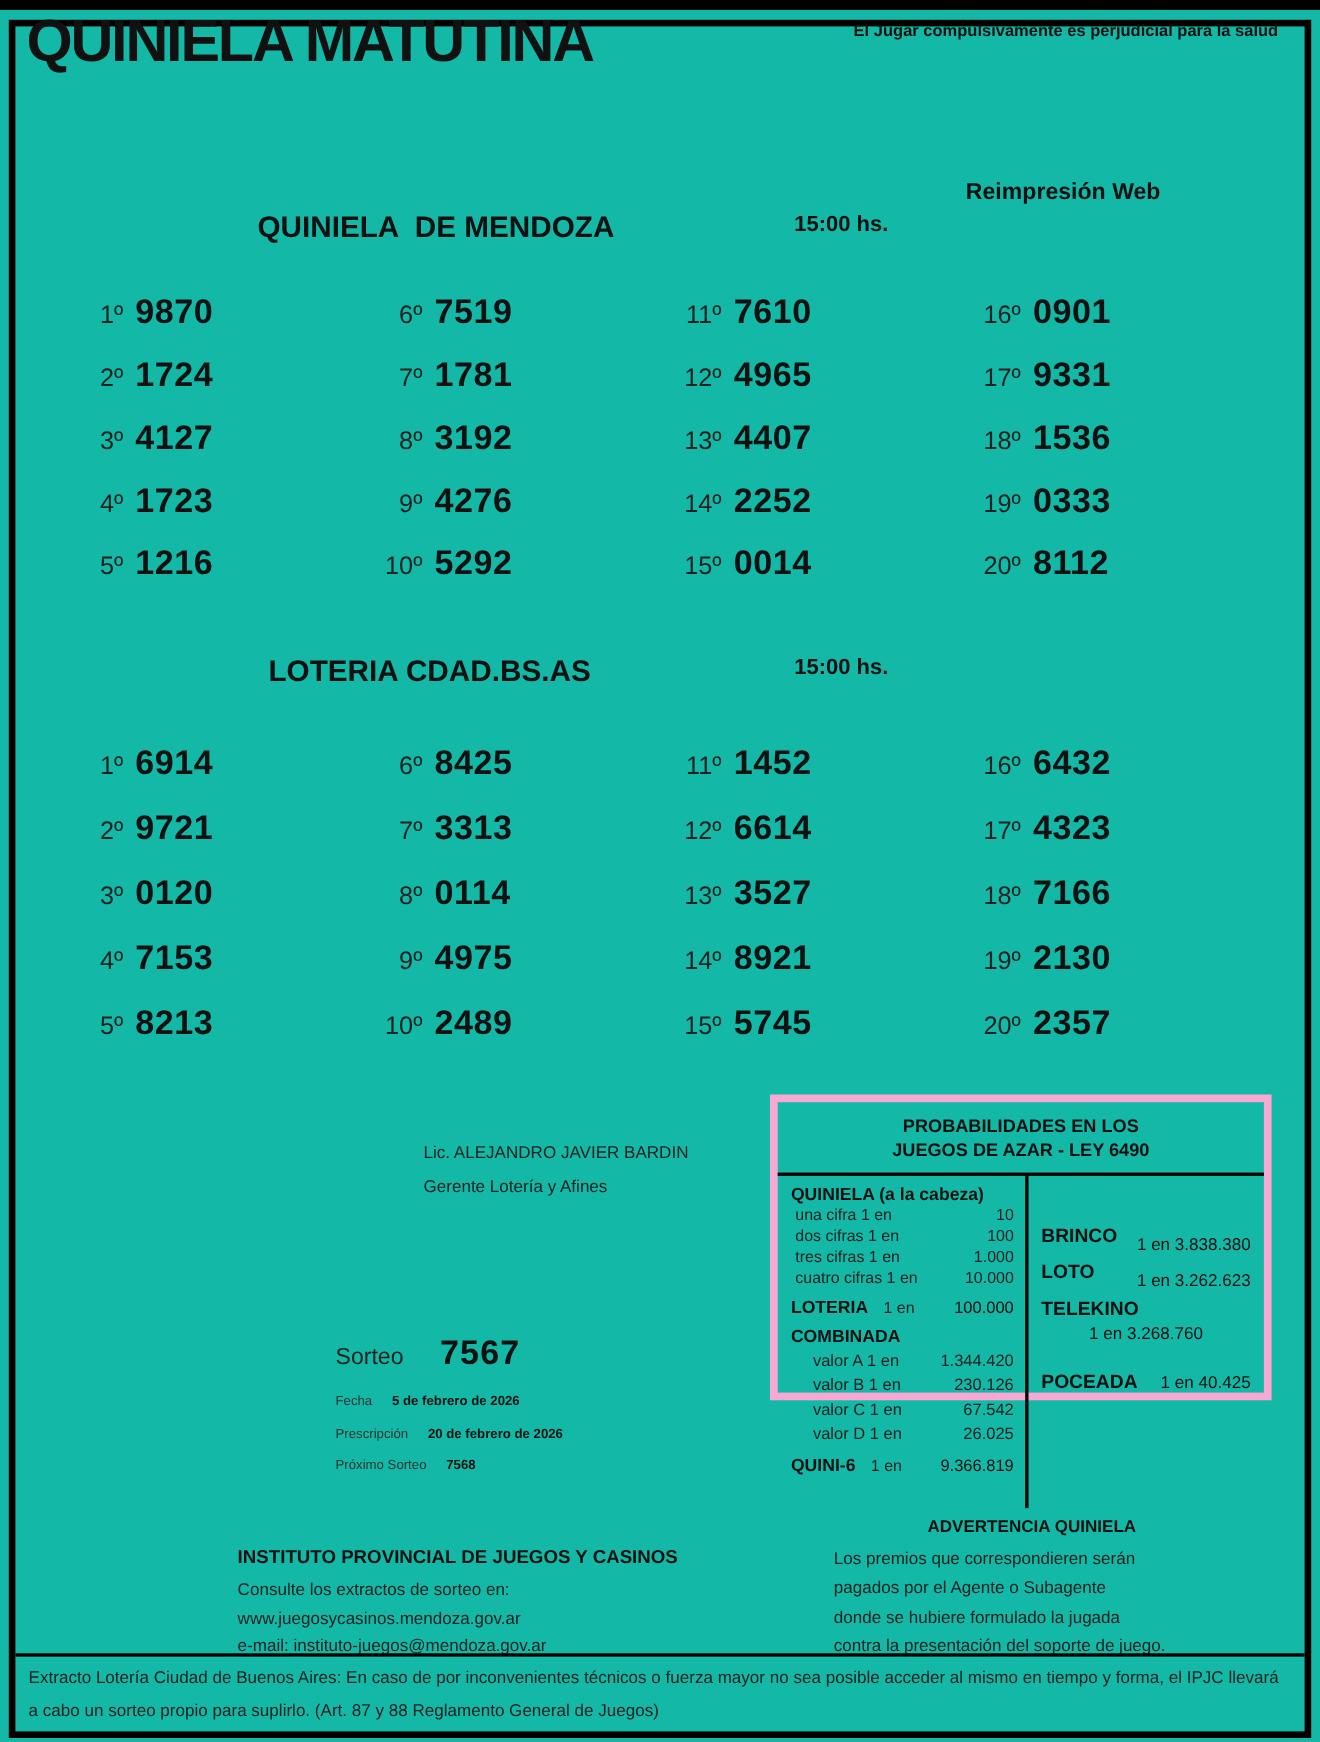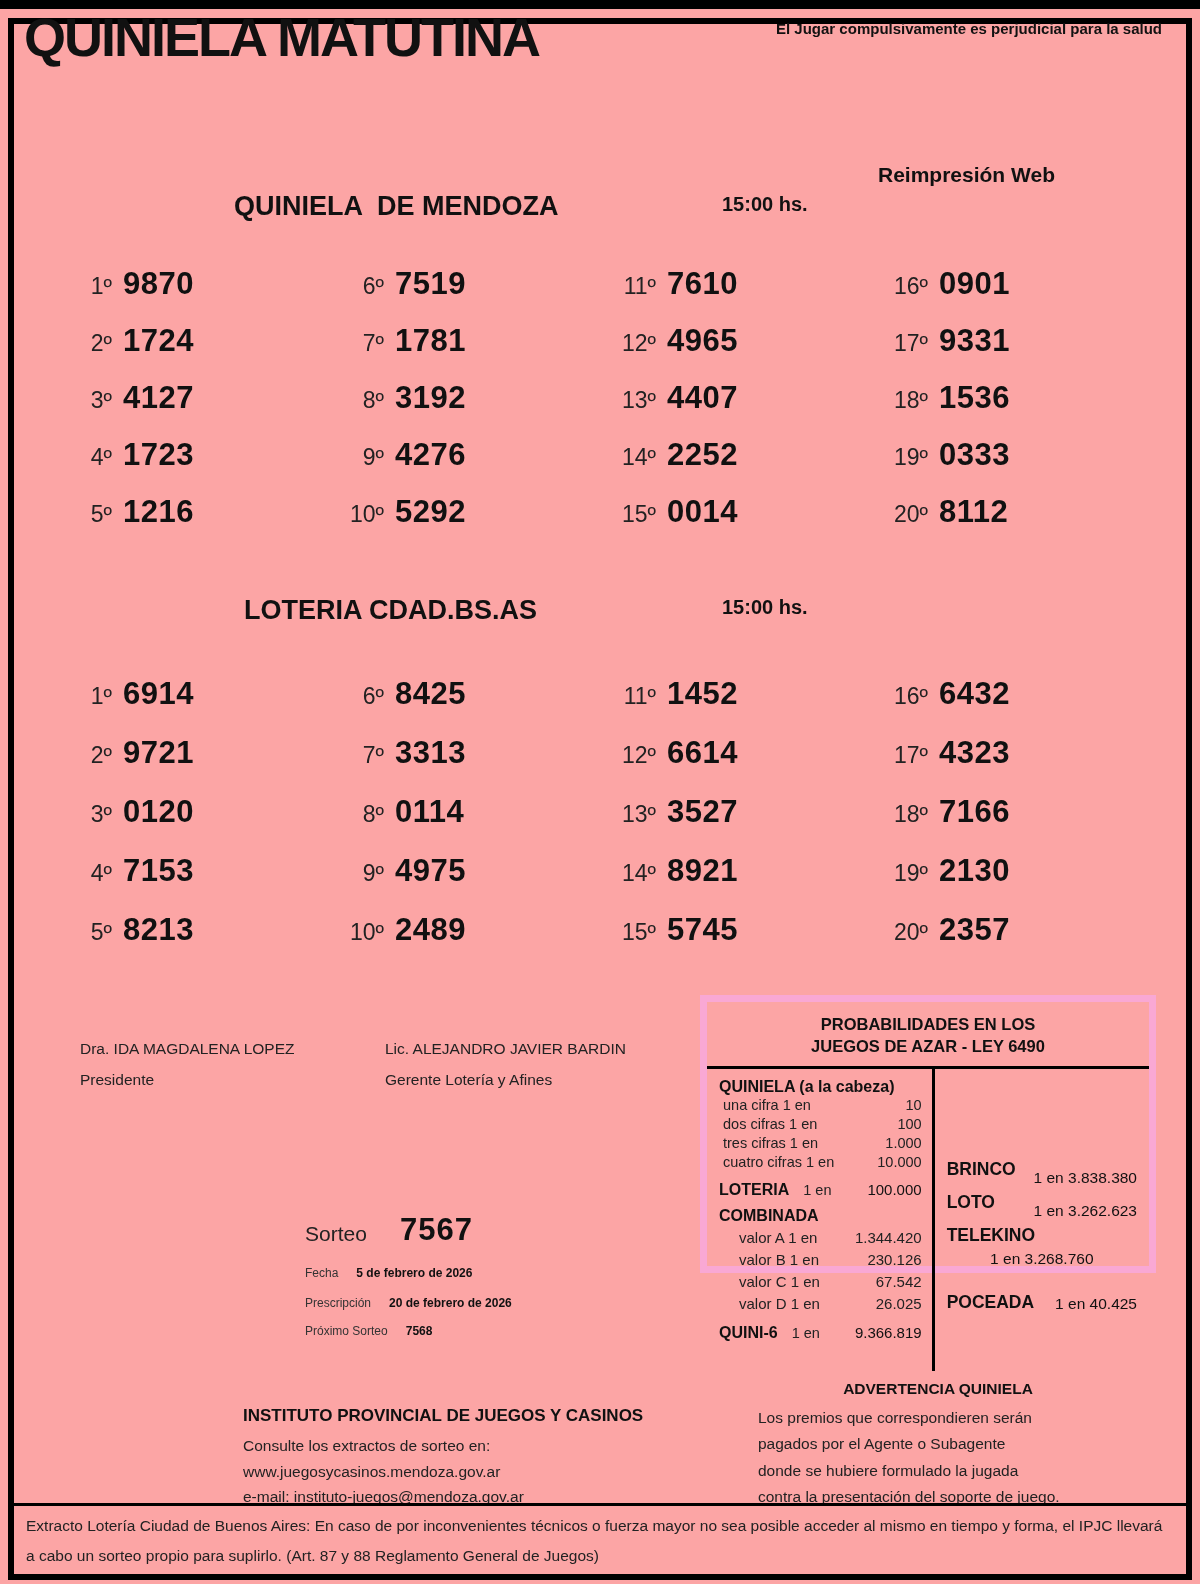--- a/index.html
+++ b/index.html
@@ -1,19 +1,19 @@
 <!DOCTYPE html>
 <html><head>
 <meta charset="utf-8">
 <style>
   * { box-sizing: border-box; }
   html,body { margin:0; padding:0; background:#e8e8e8; }
   .page {
     position:relative; width:1200px; height:1584px; margin:0 auto;
-    background:#fca5a5; color:#111;
+    background:#14b8a6; color:#111;
     font-family:"Liberation Sans","DejaVu Sans",sans-serif;
     overflow:hidden;
   }
   .abs { position:absolute; }
 
   
   .top-bar { top:0; left:0; width:1200px; height:9px; background:#000; }
   .frame { left:8px; top:18px; right:8px; bottom:4px; border:6px solid #000; }
   .footer-sep { left:14px; right:14px; top:1503px; height:3px; background:#000; }
 
@@ -42,21 +42,21 @@
   .sig { font-size:15.5px; color:#222; }
   .sig1 { left:80px; top:1040px; }
   .sig2 { left:385px; top:1040px; }
   .sig .role { margin-top:13px; }
 
   
   .prob-box { left:700px; top:995px; width:456px; height:278px; border:7px solid #f9a8d4; }
   .prob-header { border-bottom:3px solid #000; text-align:center; font-weight:bold; font-size:16.5px; line-height:22px; padding:11px 0 9px; }
   .prob-body { display:flex; height:302px; }
   .prob-left { width:51.5%; border-right:3px solid #000; padding:9px 10px 0 12px; }
-  .prob-right { flex:1; padding:90px 12px 0 12px; }
+  .prob-right { flex:1; padding:44px 12px 0 12px; }
   .p-sec { font-weight:bold; font-size:16px; }
   .p-row { display:flex; align-items:baseline; font-size:14.5px; line-height:19px; color:#222; padding-left:4px; }
   .p-row .v { margin-left:auto; }
   .p-big { display:flex; align-items:baseline; margin-top:9px; }
   .p-big .bname { font-weight:bold; font-size:16px; }
   .p-big .mid { margin-left:14px; font-size:14.5px; color:#222; }
   .p-big .v { margin-left:auto; font-size:15px; }
   .p-valores { margin-top:2px; }
   .p-valor { display:flex; align-items:baseline; font-size:15px; line-height:22px; color:#222; padding-left:20px; }
   .p-valor .v { margin-left:auto; }
@@ -71,21 +71,21 @@
   
   .sorteo-label { left:305px; top:1222px; font-size:21px; color:#222; }
   .sorteo-num { left:400px; top:1212px; font-size:31px; font-weight:bold; letter-spacing:1px; }
   .meta { font-size:12px; color:#333; }
   .meta .val { font-weight:bold; color:#111; margin-left:18px; }
   .meta1 { left:305px; top:1266px; }
   .meta2 { left:305px; top:1296px; }
   .meta3 { left:305px; top:1324px; }
 
   
-  .instituto { left:243px; top:1406px; }
+  .instituto { left:216px; top:1406px; }
   .instituto .h { font-weight:bold; font-size:17px; margin-bottom:7px; }
   .instituto .ln { font-size:15.5px; line-height:25.5px; color:#222; }
 
   
   .advertencia { left:752px; top:1380px; width:372px; }
   .advertencia .h { font-weight:bold; font-size:15.5px; text-align:center; margin-bottom:7px; }
   .advertencia .ln { font-size:15.5px; line-height:26.3px; color:#222; padding-left:6px; }
 
   
   .footer-text { left:26px; top:1511px; width:1148px; font-size:15.5px; line-height:30px; color:#222; }
@@ -266,24 +266,20 @@
     <div class="cell">
         <span class="pos">19º</span>
         <span class="num">2130</span>
       </div>
     <div class="cell">
         <span class="pos">20º</span>
         <span class="num">2357</span>
       </div>
   </div>
 
-  <div class="abs sig sig1">
-    <div>Dra. IDA MAGDALENA LOPEZ</div>
-    <div class="role">Presidente</div>
-  </div>
   <div class="abs sig sig2">
     <div>Lic. ALEJANDRO JAVIER BARDIN</div>
     <div class="role">Gerente Lotería y Afines</div>
   </div>
 
   <div class="abs prob-box">
     <div class="prob-header">
       <div>PROBABILIDADES EN LOS</div>
       <div>JUEGOS DE AZAR - LEY 6490</div>
     </div>

